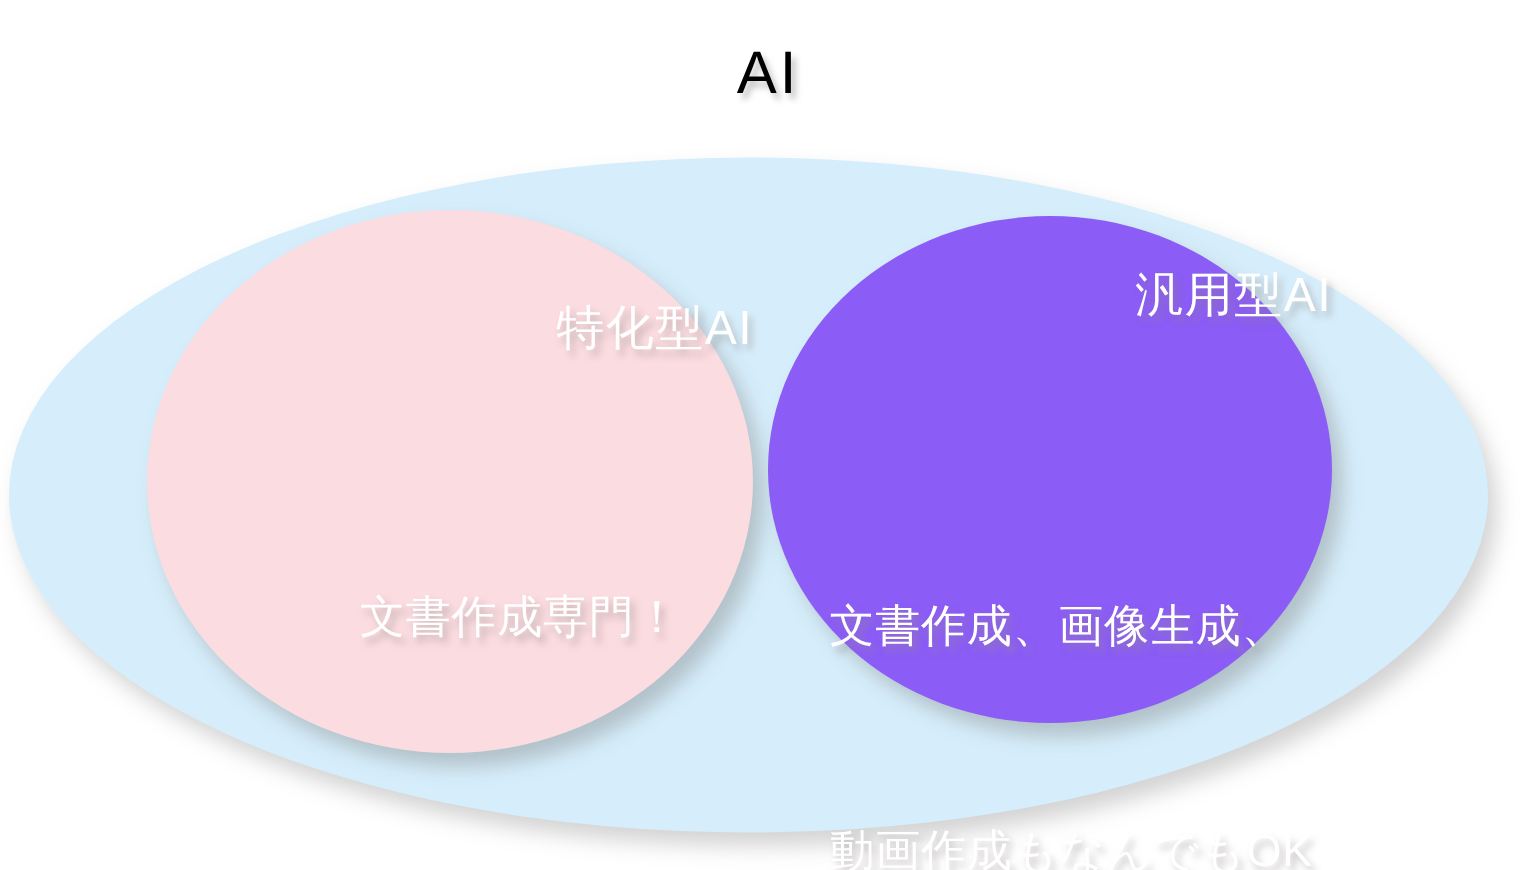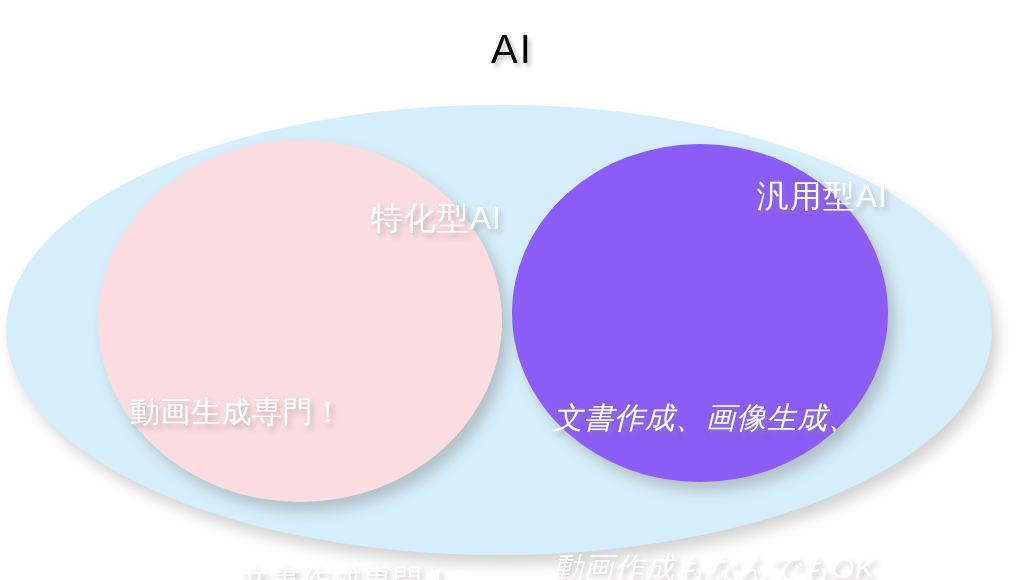--- a/index.html
+++ b/index.html
@@ -118,42 +118,40 @@
   .general-lines {
     left: 553px;
     top: 293px;
     width: 380px;
     line-height: 50px;
   }
 
   .general-lines .line {
     display: block;
     white-space: pre;
-    font-style: italic;
   }
 </style>
 </head>
 <body>
 
 <div id="stage">
 
   <div class="ai-title">AI</div>
 
   <div class="outer-ellipse"></div>
 
   <div class="lobe lobe-specialized">
     <div class="lobe-heading">特化型AI</div>
   </div>
 
   <div class="lobe lobe-general">
     <div class="lobe-heading">汎用型AI</div>
   </div>
 
   <div class="body-text specialized-lines">
-    <span class="line line-indent-1">動画生成専門！</span>
     <span class="line line-indent-2">文書作成専門！</span>
     
   </div>
 
   <div class="body-text general-lines">
     <span class="line">文書作成、画像生成、</span>
     <span class="line">動画作成もなんでもOK</span>
   </div>
 
 </div>

